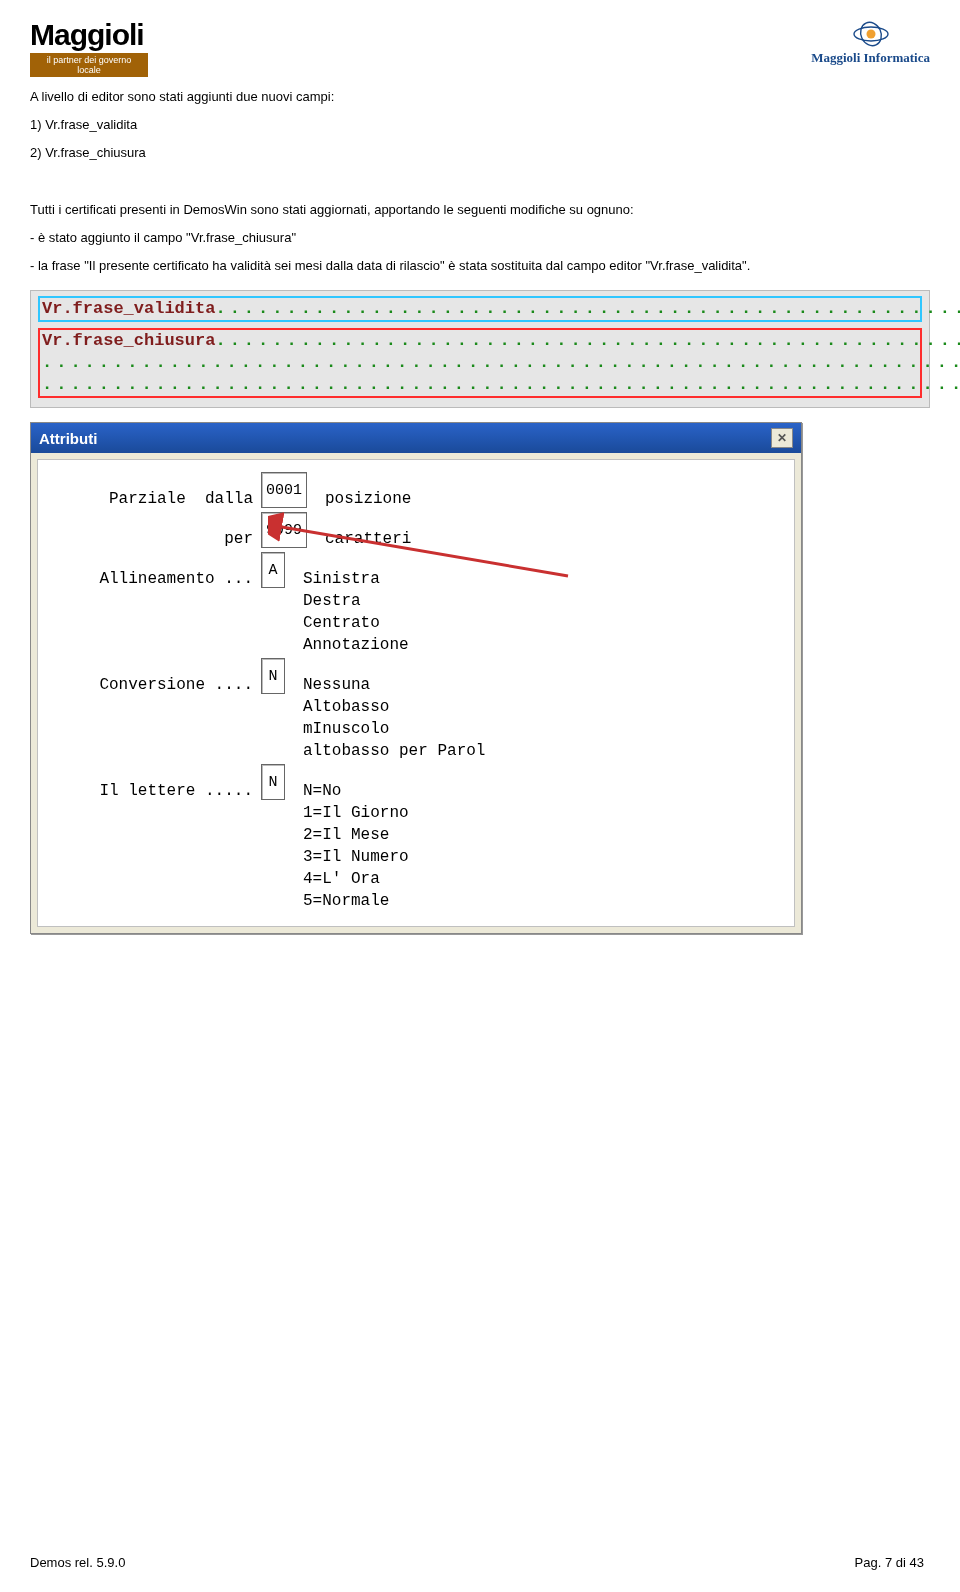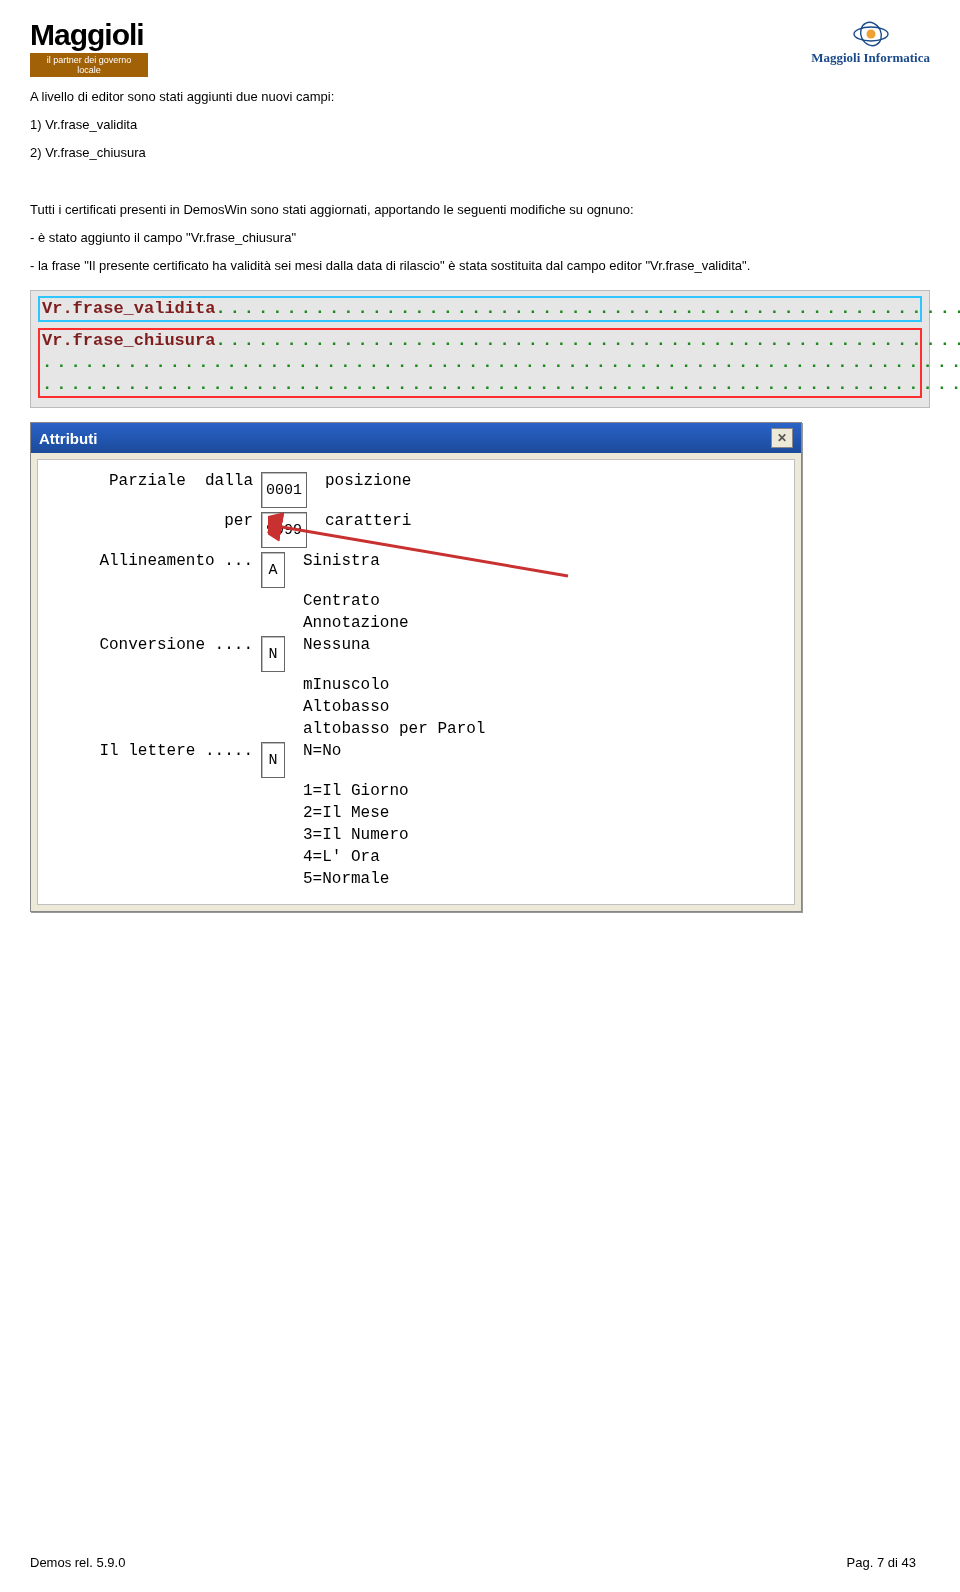--- a/index.html
+++ b/index.html
@@ -131,21 +131,21 @@
     border: 1px solid #c0c0c0;
     margin: 6px;
     padding: 12px 20px 12px 20px;
     font-family: "Courier New", monospace;
     font-size: 16px;
     color: #000;
     position: relative;
   }
   .form-row {
     display: flex;
-    align-items: flex-start;
+    align-items: flex-end;
     margin-bottom: 4px;
   }
   .form-label {
     width: 195px;
     text-align: right;
     padding-right: 8px;
     white-space: pre;
   }
   .form-input {
     border: 1px solid #666;
@@ -172,21 +172,21 @@
   .spacer-row .form-suffix { margin-left: 42px; }
   .arrow-svg {
     position: absolute;
     top: 46px;
     left: 230px;
     pointer-events: none;
   }
   .footer {
     position: absolute;
     left: 30px;
-    right: 44px;
+    right: 36px;
     bottom: 20px;
     display: flex;
     justify-content: space-between;
     font-size: 13px;
     color: #000;
   }
 </style>
 </head>
 <body>
 
@@ -260,39 +260,43 @@
         <span class="form-suffix">caratteri</span>
       </div>
 
       <div class="form-row">
         <span class="form-label">Allineamento ...</span>
         <input class="form-input small" value="A" style="">
         <span class="form-suffix">Sinistra</span>
       </div>
       <div class="spacer-row">
           <span class="form-label">.</span>
+          <span class="form-suffix">Destra</span>
+        </div>
+      <div class="spacer-row">
+          <span class="form-label">.</span>
           <span class="form-suffix">Centrato</span>
         </div>
       <div class="spacer-row">
           <span class="form-label">.</span>
           <span class="form-suffix">Annotazione</span>
         </div>
 
       <div class="form-row">
         <span class="form-label">Conversione ....</span>
         <input class="form-input small" value="N" style="">
         <span class="form-suffix">Nessuna</span>
       </div>
       <div class="spacer-row">
           <span class="form-label">.</span>
+          <span class="form-suffix">Altobasso</span>
+        </div>
+      <div class="spacer-row">
+          <span class="form-label">.</span>
           <span class="form-suffix">mInuscolo</span>
-        </div>
-      <div class="spacer-row">
-          <span class="form-label">.</span>
-          <span class="form-suffix">Altobasso</span>
         </div>
       <div class="spacer-row">
           <span class="form-label">.</span>
           <span class="form-suffix">altobasso per Parol</span>
         </div>
 
       <div class="form-row">
         <span class="form-label">Il lettere .....</span>
         <input class="form-input small" value="N" style="">
         <span class="form-suffix">N=No</span>

